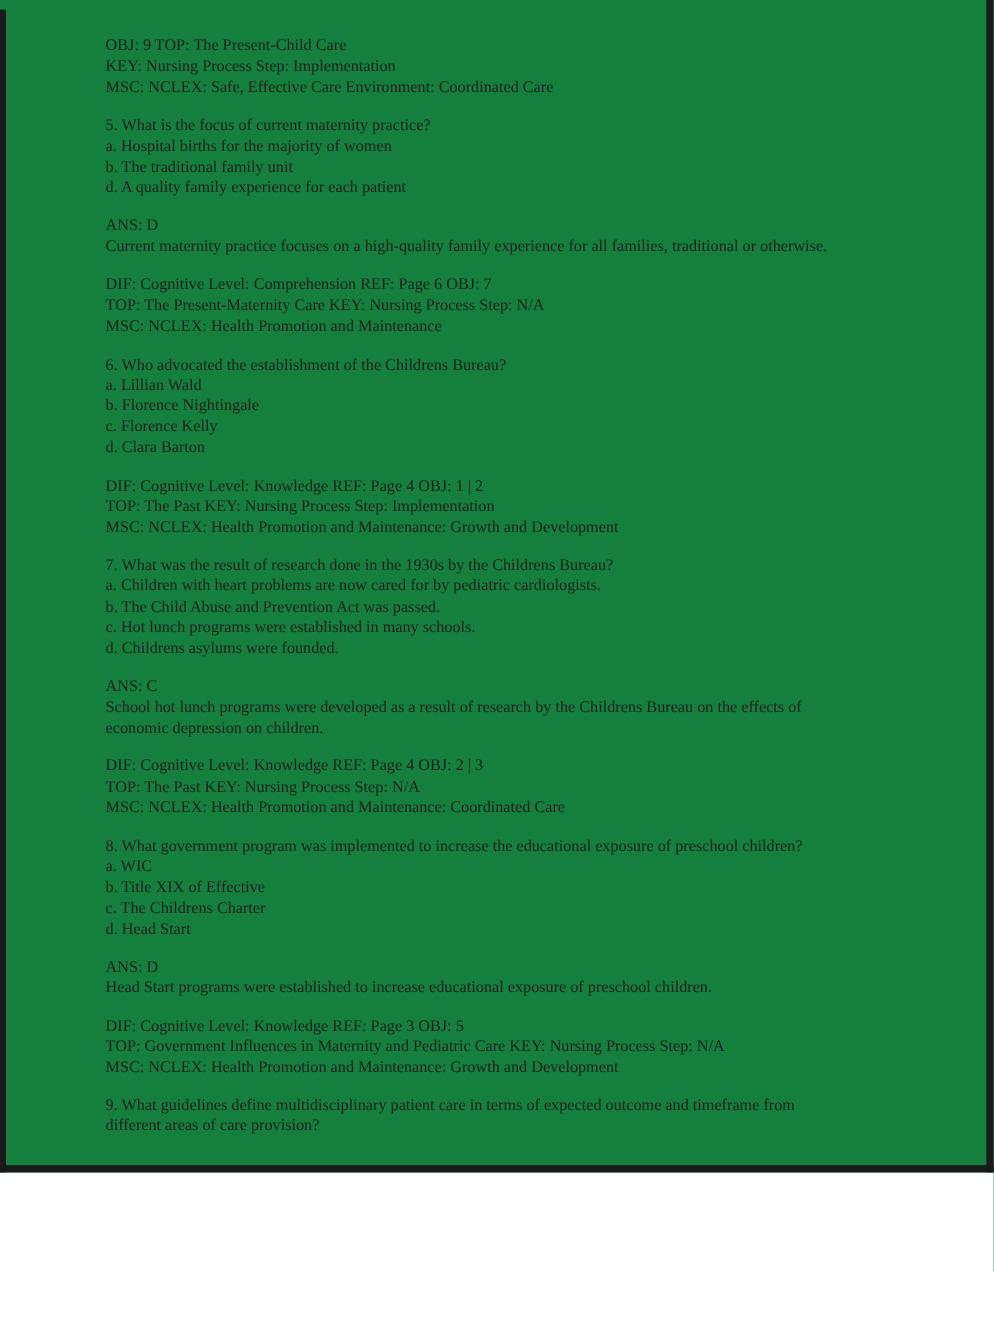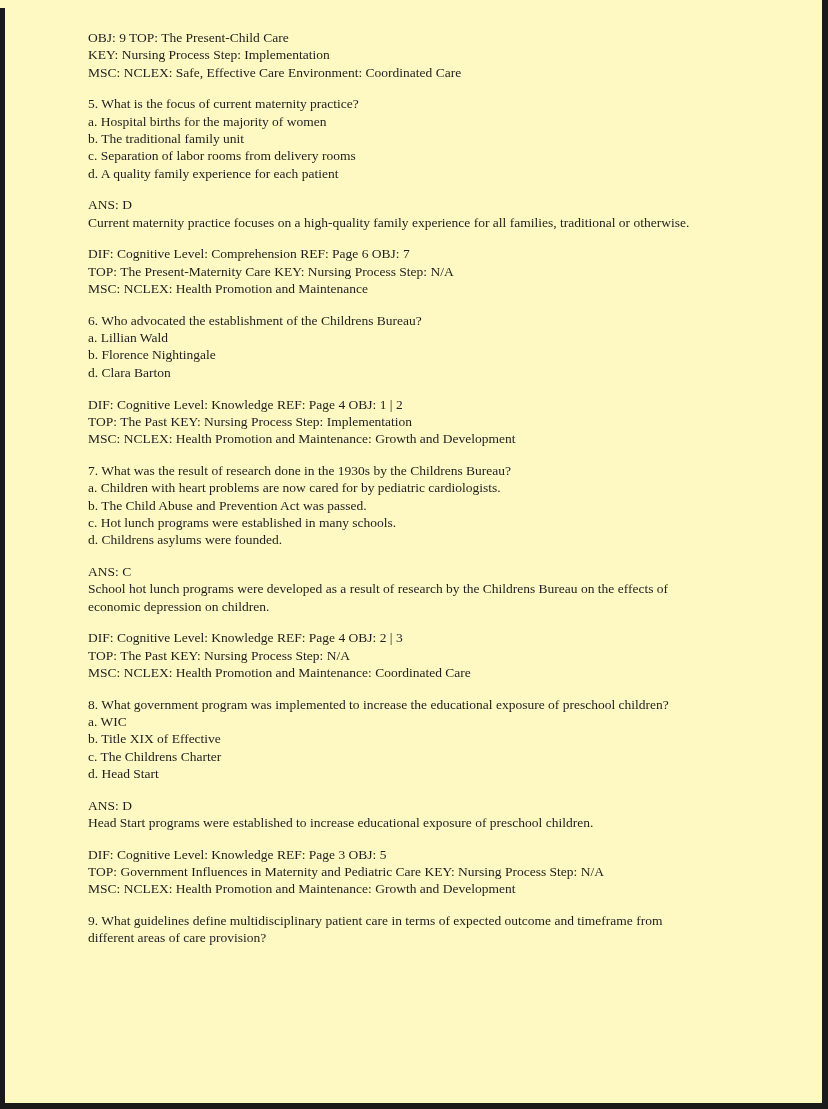--- a/index.html
+++ b/index.html
@@ -9,22 +9,22 @@
   body {
     width: 828px;
     height: 1109px;
     background: #ffffff;
     overflow: hidden;
     font-family: "Liberation Serif", "DejaVu Serif", serif;
   }
   .page {
     position: relative;
     width: 828px;
-    height: 1109px;
-    background: #fef9c3;
+    height: 977px;
+    background: #15803d;
     text-decoration: underline;
   }
   .edge {
     position: absolute;
     background: #1a1a1a;
   }
   .edge.left   { left: 0; top: 8px; bottom: 0; width: 5px; }
   .edge.right  { right: 0; top: 0; bottom: 0; width: 6px; }
   .edge.bottom { left: 0; right: 0; bottom: 0; height: 6px; }
   .content {
@@ -56,36 +56,36 @@
   <div class="content" id="doc-content">
       <div class="block">
         <div class="line">OBJ: 9 TOP: The Present-Child Care</div>
         <div class="line">KEY: Nursing Process Step: Implementation</div>
         <div class="line">MSC: NCLEX: Safe, Effective Care Environment: Coordinated Care</div>
       </div>
       <div class="block">
         <div class="line">5. What is the focus of current maternity practice?</div>
         <div class="line">a. Hospital births for the majority of women</div>
         <div class="line">b. The traditional family unit</div>
-        <div class="line">c. Separation of labor rooms from delivery rooms</div>
         <div class="line">d. A quality family experience for each patient</div>
       </div>
       <div class="block">
         <div class="line">ANS: D</div>
         <div class="line">Current maternity practice focuses on a high-quality family experience for all families, traditional or otherwise.</div>
       </div>
       <div class="block">
         <div class="line">DIF: Cognitive Level: Comprehension REF: Page 6 OBJ: 7</div>
         <div class="line">TOP: The Present-Maternity Care KEY: Nursing Process Step: N/A</div>
         <div class="line">MSC: NCLEX: Health Promotion and Maintenance</div>
       </div>
       <div class="block">
         <div class="line">6. Who advocated the establishment of the Childrens Bureau?</div>
         <div class="line">a. Lillian Wald</div>
         <div class="line">b. Florence  Nightingale</div>
+        <div class="line">c. Florence Kelly</div>
         <div class="line">d. Clara Barton</div>
       </div>
       <div class="block">
         <div class="line">DIF: Cognitive Level: Knowledge REF: Page 4 OBJ: 1 | 2</div>
         <div class="line">TOP: The Past KEY: Nursing Process Step: Implementation</div>
         <div class="line">MSC: NCLEX: Health Promotion and Maintenance: Growth and Development</div>
       </div>
       <div class="block">
         <div class="line">7. What was the result of research done in the 1930s by the Childrens Bureau?</div>
         <div class="line">a. Children with heart problems are now cared for by pediatric cardiologists.</div>

